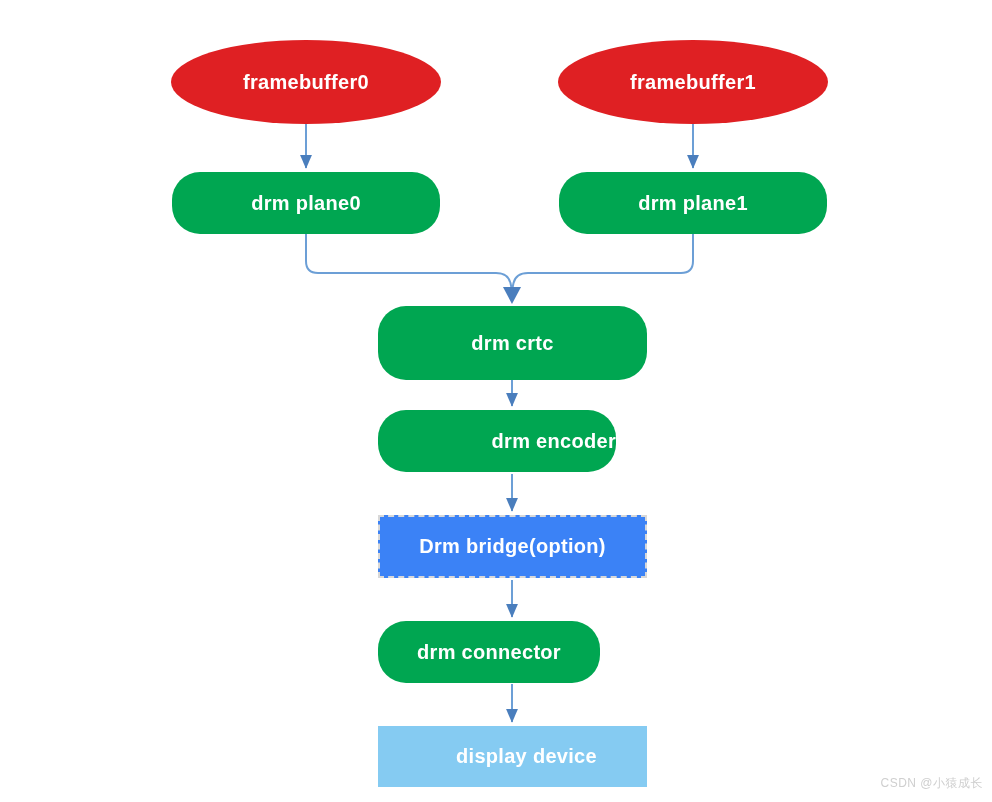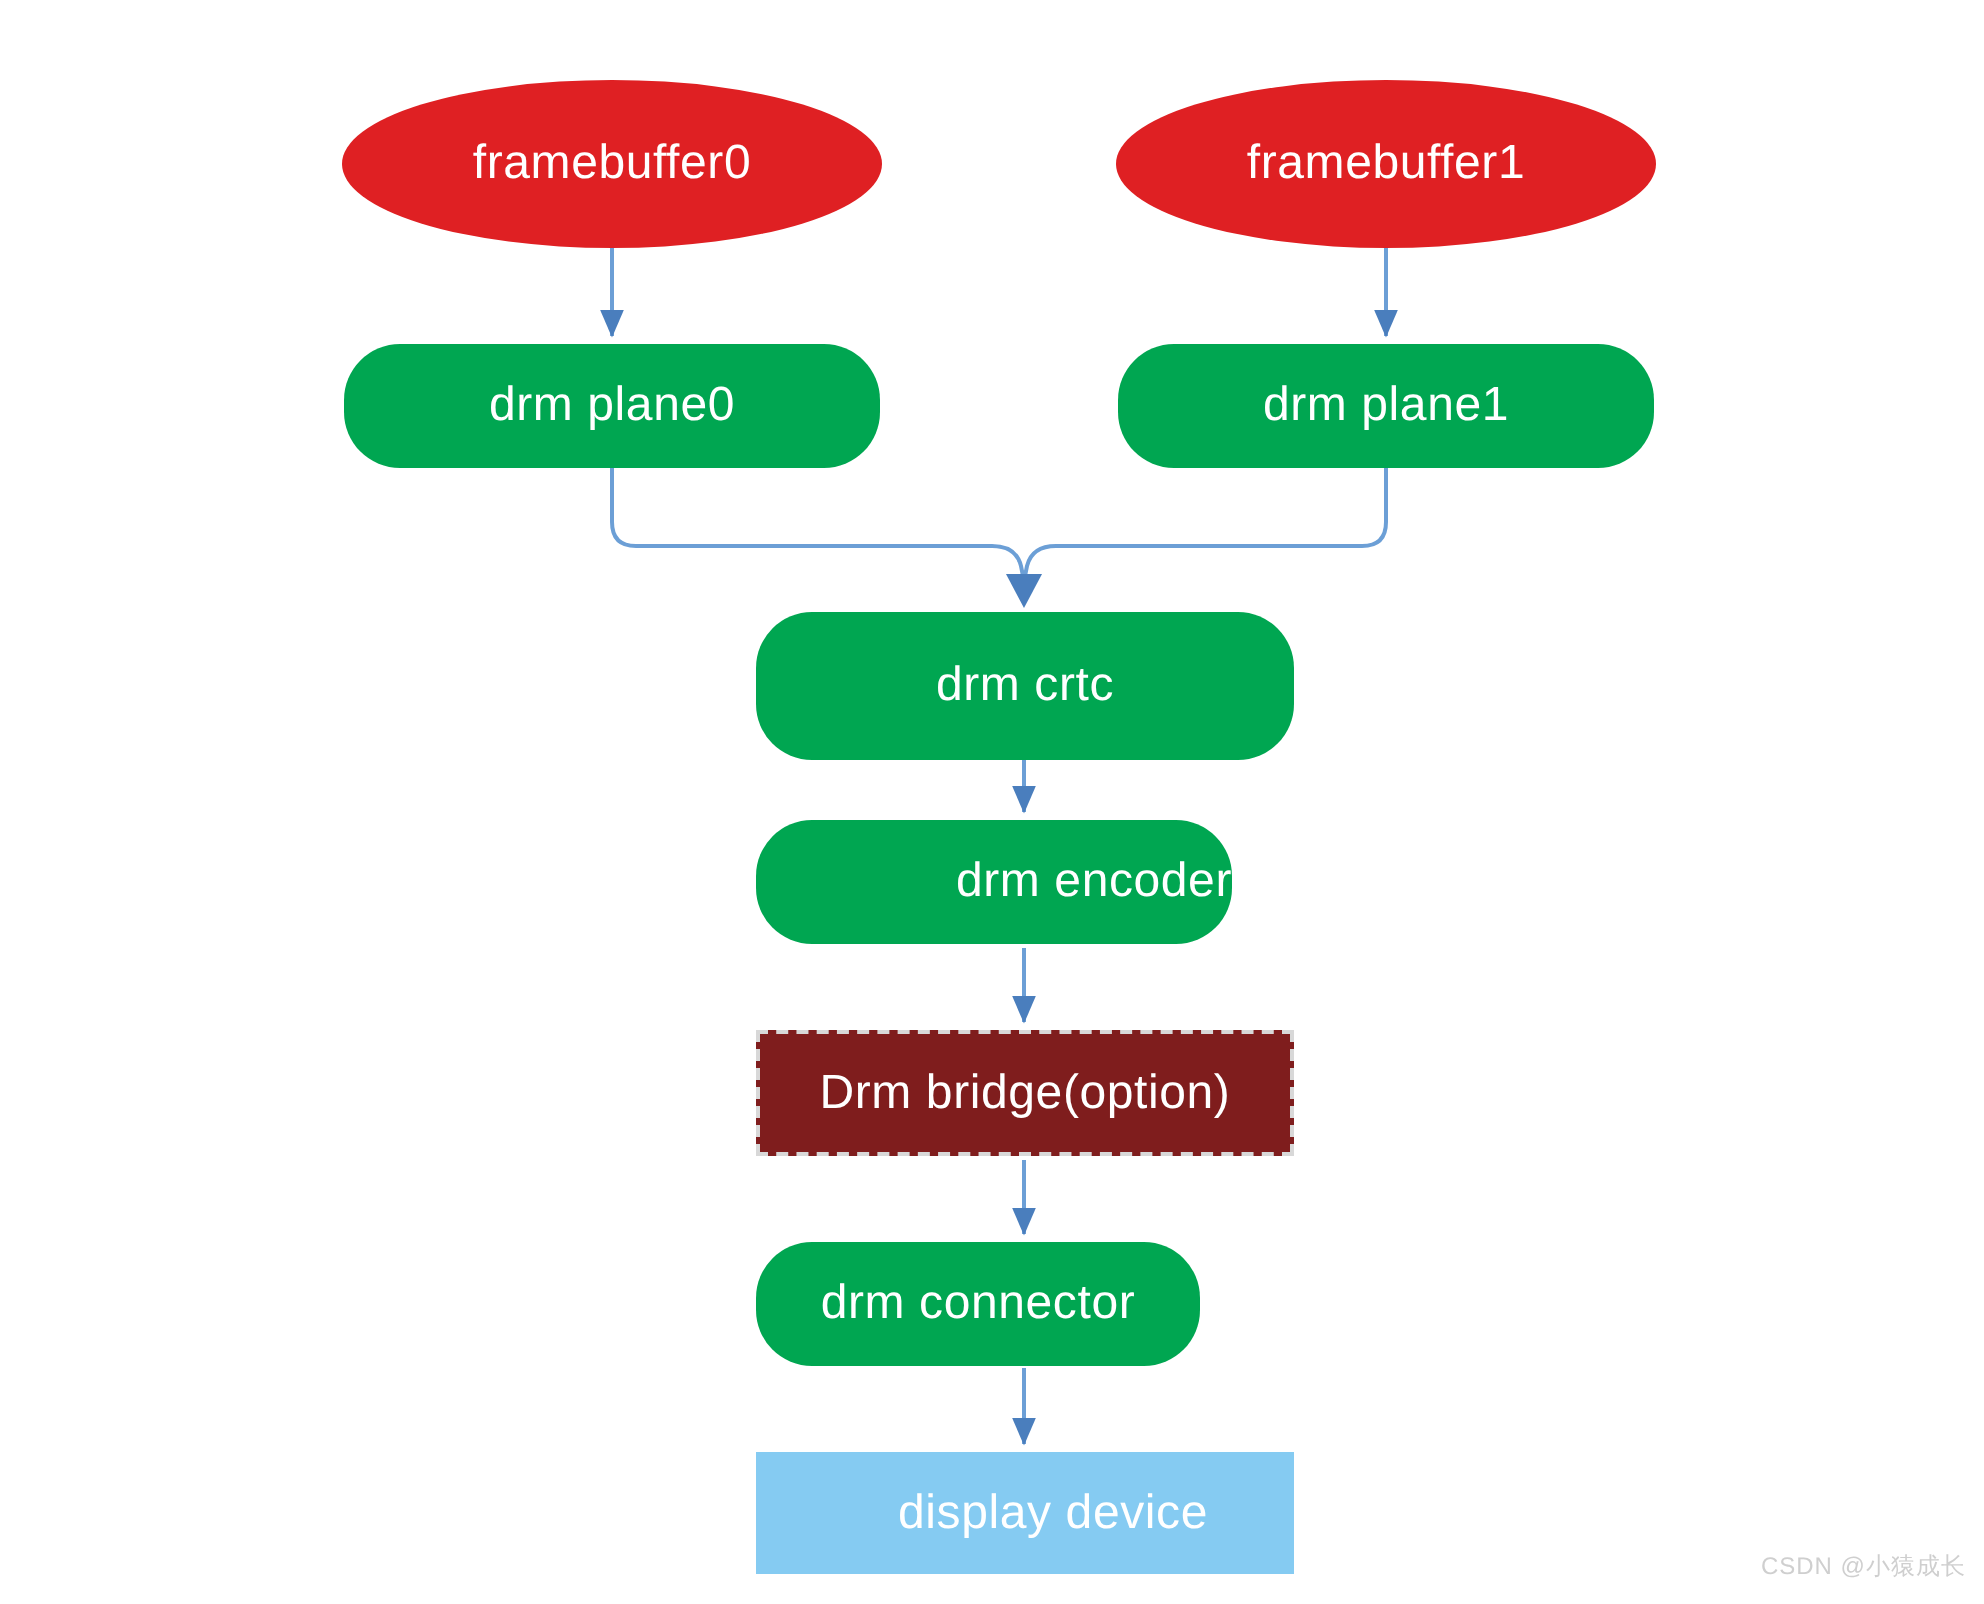--- a/index.html
+++ b/index.html
@@ -27,36 +27,36 @@
     stroke: #6C9FD6;
     stroke-width: 2;
     fill: none;
   }
   .node {
     position: absolute;
     display: flex;
     align-items: center;
     justify-content: center;
     color: #ffffff;
-    font-size: 24px;
-    font-weight: normal;
+    font-size: 20px;
+    font-weight: bold;
     letter-spacing: 0.3px;
     box-sizing: border-box;
     text-align: center;
   }
   .ellipse {
     background: #DF2023;
     border-radius: 50%;
   }
   .rect-green {
     background: #00A651;
     border-radius: 28px;
   }
   .rect-gray {
-    background: #7f1d1d;
+    background: #3b82f6;
     border: 2px dashed #D8D8D8;
   }
   .rect-blue {
     background: #85CBF2;
     padding-left: 28px;
   }
   .node-framebuffer0 { left: 171px; top: 40px;  width: 270px; height: 84px; }
   .node-framebuffer1 { left: 558px; top: 40px;  width: 270px; height: 84px; }
   .node-plane0       { left: 172px; top: 172px; width: 268px; height: 62px; }
   .node-plane1       { left: 559px; top: 172px; width: 268px; height: 62px; }

